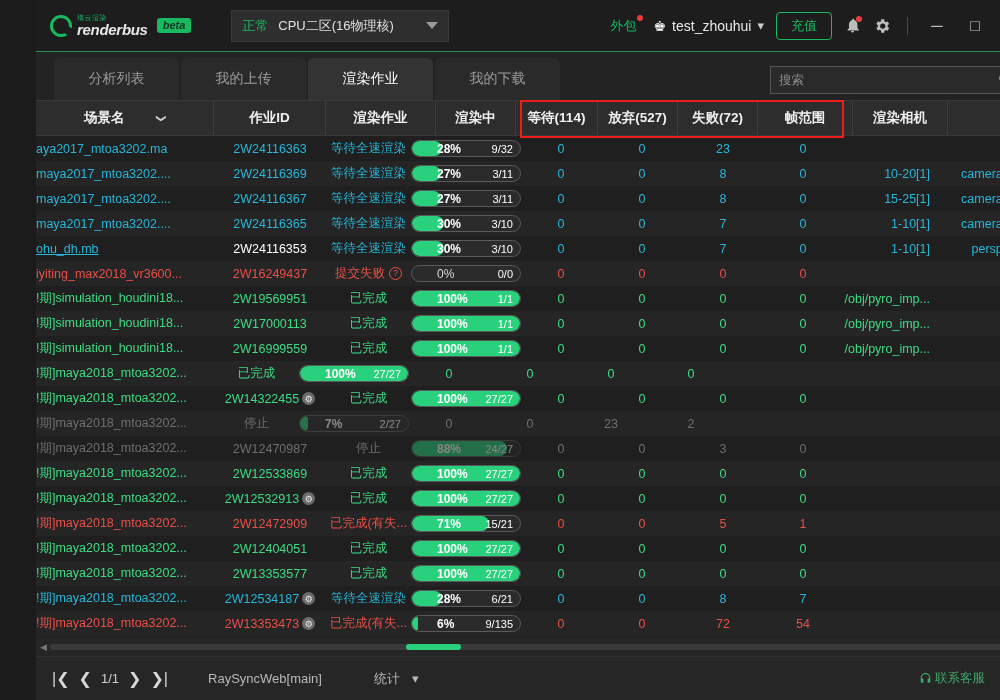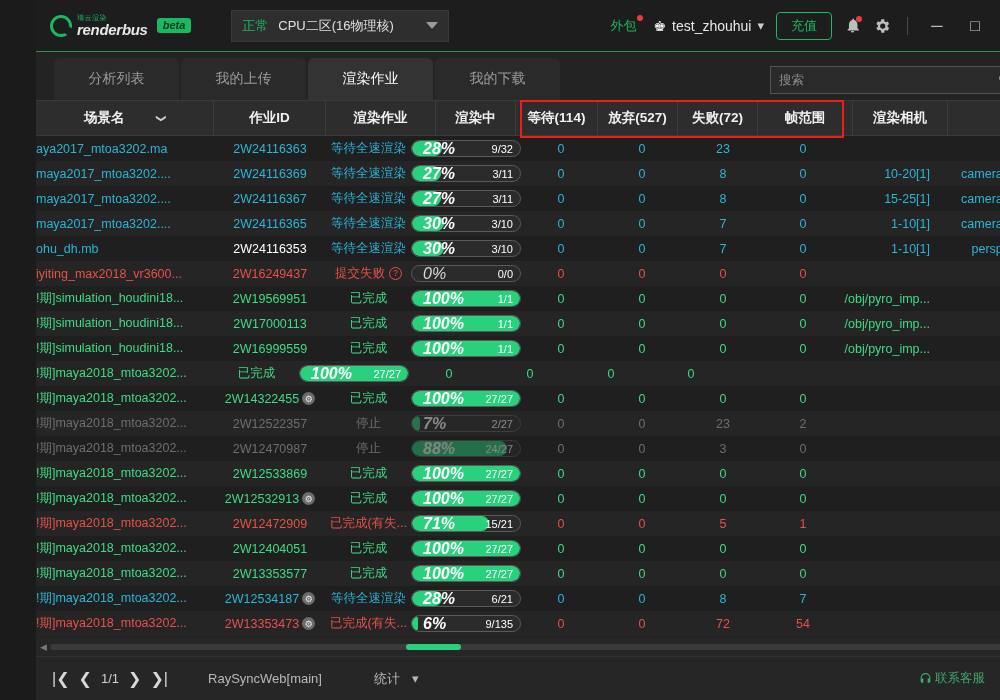--- a/index.html
+++ b/index.html
@@ -119,21 +119,21 @@
     width: 13px; height: 13px; border-radius: 50%; background: #6c6c6c; color: #e8e8e8;
     font-size: 9px; display: inline-flex; align-items: center; justify-content: center;
     margin-left: 3px; flex: 0 0 auto;
   }
 
   .pbar {
     position: relative; width: 112px; height: 17px; border-radius: 9px;
     background: #2b2b2b; border: 1px solid #5a5a5a; overflow: hidden;
   }
   .pbar-fill { position: absolute; left: 0; top: 0; bottom: 0; background: #2ad17d; border-radius: 9px; }
-  .pbar-pct { position: absolute; left: 11px; top: 0; height: 100%; display: flex; align-items: center; font-size: 16px; color: #fff; font-weight: bold; font-style: italic; }
+  .pbar-pct { position: absolute; left: 25px; top: 0; height: 100%; display: flex; align-items: center; font-size: 12px; color: #fff; font-weight: bold; }
   .pbar-frac { position: absolute; right: 7px; top: 0; height: 100%; display: flex; align-items: center; font-size: 11px; color: #fff; }
   .pbar.dim { opacity: .45; }
   .pbar.zero .pbar-pct { color: #d8d8d8; font-weight: normal; }
 
   .red-highlight {
     position: absolute; border: 2px solid #ef1c1c; pointer-events: none; z-index: 8;
   }
 
   
   .hscroll { position: absolute; left: 0; right: 0; bottom: 0; height: 18px; background: #262626; }
@@ -404,21 +404,21 @@
             <span>0</span>
           </div>
           <div class="cell c-right" style="width: 95px; flex: 0 0 95px; color: rgb(41, 182, 216);">
             <span>1-10[1]</span>
           </div>
           <div class="cell c-right" style="width: 95px; flex: 0 0 95px; color: rgb(41, 182, 216);">
             <span>cameraSha</span>
           </div>
         </div>
         <div class="row odd">
-          <div class="cell c-scene" style="width: 178px; flex: 0 0 178px; color: rgb(41, 182, 216); padding-left: 0px;">
+          <div class="cell c-scene" style="width: 178px; flex: 0 0 178px; color: rgb(41, 182, 216); padding-left: 0px; text-decoration: underline;">
             <span>ohu_dh.mb</span>
           </div>
           <div class="cell c-center" style="width: 112px; flex: 0 0 112px; color: #ffffff;">
             <span>2W24116353</span>
           </div>
           <div class="cell c-center statecell" style="width: 85px; flex: 0 0 85px; color: rgb(41, 182, 216);">
             <span>等待全速渲染</span>
           </div>
           <div class="cell c-center" style="width: 110px; flex: 0 0 110px;">
             <div class="pbar">
@@ -657,23 +657,20 @@
           <div class="cell c-right" style="width: 95px; flex: 0 0 95px; color: rgb(61, 220, 132);">
             <span></span>
           </div>
           <div class="cell c-right" style="width: 95px; flex: 0 0 95px; color: rgb(61, 220, 132);">
             <span></span>
           </div>
         </div>
         <div class="row even">
           <div class="cell c-scene" style="width: 178px; flex: 0 0 178px; color: rgb(110, 110, 110); padding-left: 0px;">
             <span>!期]maya2018_mtoa3202...</span>
-          </div>
-          <div class="cell c-center" style="width: 112px; flex: 0 0 112px; color: rgb(110, 110, 110);">
-            <span>2W12522357</span>
           </div>
           <div class="cell c-center statecell" style="width: 85px; flex: 0 0 85px; color: rgb(110, 110, 110);">
             <span>停止</span>
           </div>
           <div class="cell c-center" style="width: 110px; flex: 0 0 110px;">
             <div class="pbar dim">
               <div class="pbar-fill" style="width: 7%;"></div>
               <span class="pbar-pct">7%</span>
               <span class="pbar-frac">2/27</span>
             </div>

